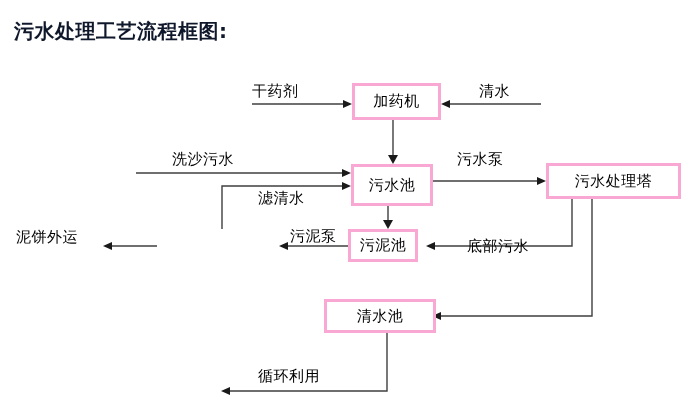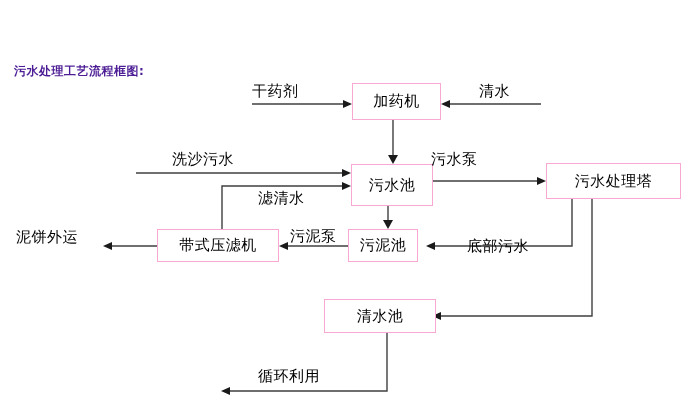--- a/index.html
+++ b/index.html
@@ -12,31 +12,30 @@
     width: 700px;
     height: 420px;
     background: #ffffff;
     overflow: hidden;
     font-family: "DejaVu Sans", "Liberation Sans", sans-serif;
   }
   #title {
     position: absolute;
     left: 14px;
     top: 18px;
-    font-size: 12px;
+    font-size: 20px;
     font-weight: bold;
-    color: #4c1d95;
+    color: #0f172a;
     letter-spacing: 0.5px;
     white-space: nowrap;
-    margin-top: 45px;
   }
   .node {
     position: absolute;
     box-sizing: border-box;
-    border: 1px solid #f9a8d4;
+    border: 3px solid #f9a8d4;
     background: #ffffff;
     color: #000000;
     font-size: 15px;
     display: flex;
     align-items: center;
     justify-content: center;
     white-space: nowrap;
     letter-spacing: 0.5px;
   }
   .edge-label {
@@ -121,41 +120,38 @@
   </div>
 
   <div class="node" style="left:351px; top:164px; width:82px; height:42px;">
     <span>污水池</span>
   </div>
 
   <div class="node" style="left:546px; top:163px; width:135px; height:36px;">
     <span>污水处理塔</span>
   </div>
 
-  <div class="node" style="left:157px; top:229px; width:122px; height:33px;">
-    <span>带式压滤机</span>
-  </div>
 
   <div class="node" style="left:348px; top:229px; width:70px; height:33px;">
     <span>污泥池</span>
   </div>
 
   <div class="node" style="left:324px; top:299px; width:112px; height:34px;">
     <span>清水池</span>
   </div>
 
   <div class="edge-label" style="left:252px; top:82px;">干药剂</div>
 
   <div class="edge-label" style="left:479px; top:82px;">清水</div>
 
   <div class="edge-label" style="left:172px; top:150px;">洗沙污水</div>
 
   <div class="edge-label" style="left:258px; top:189px;">滤清水</div>
 
-  <div class="edge-label" style="left:431px; top:150px;">污水泵</div>
+  <div class="edge-label" style="left:457px; top:150px;">污水泵</div>
 
   <div class="edge-label" style="left:290px; top:227px;">污泥泵</div>
 
   <div class="edge-label" style="left:467px; top:226px;margin-top:11px;">底部污水</div>
 
   <div class="term-label" style="left:16px; top:228px;">泥饼外运</div>
 
   <div class="edge-label" style="left:258px; top:367px;">循环利用</div>
 
 </div>

